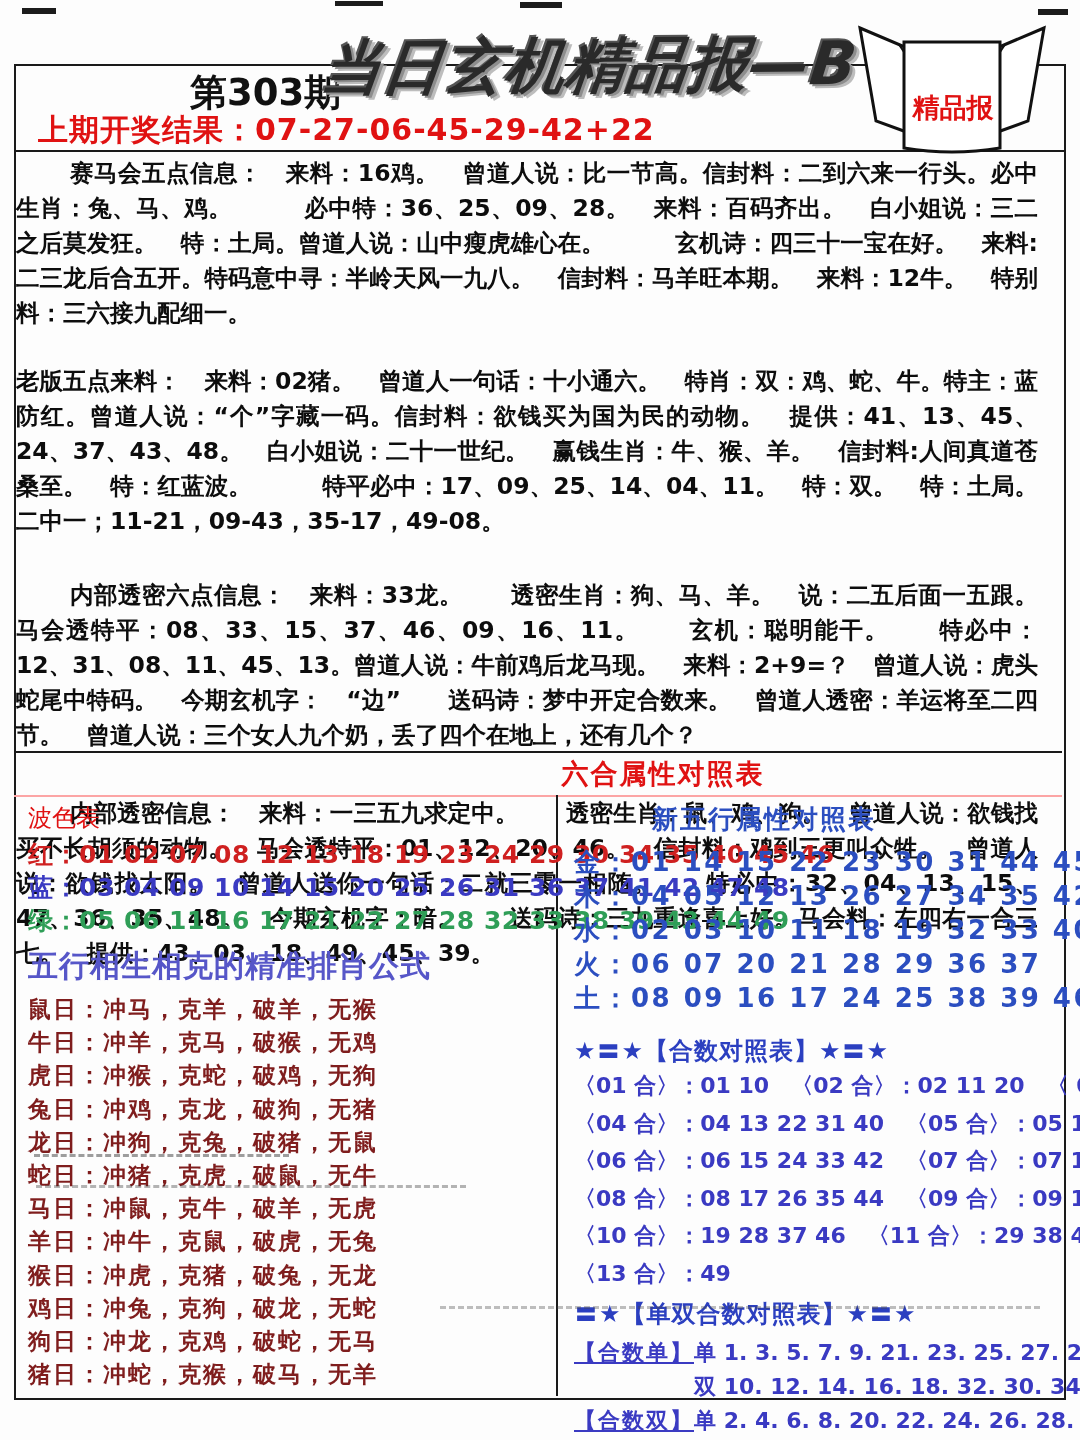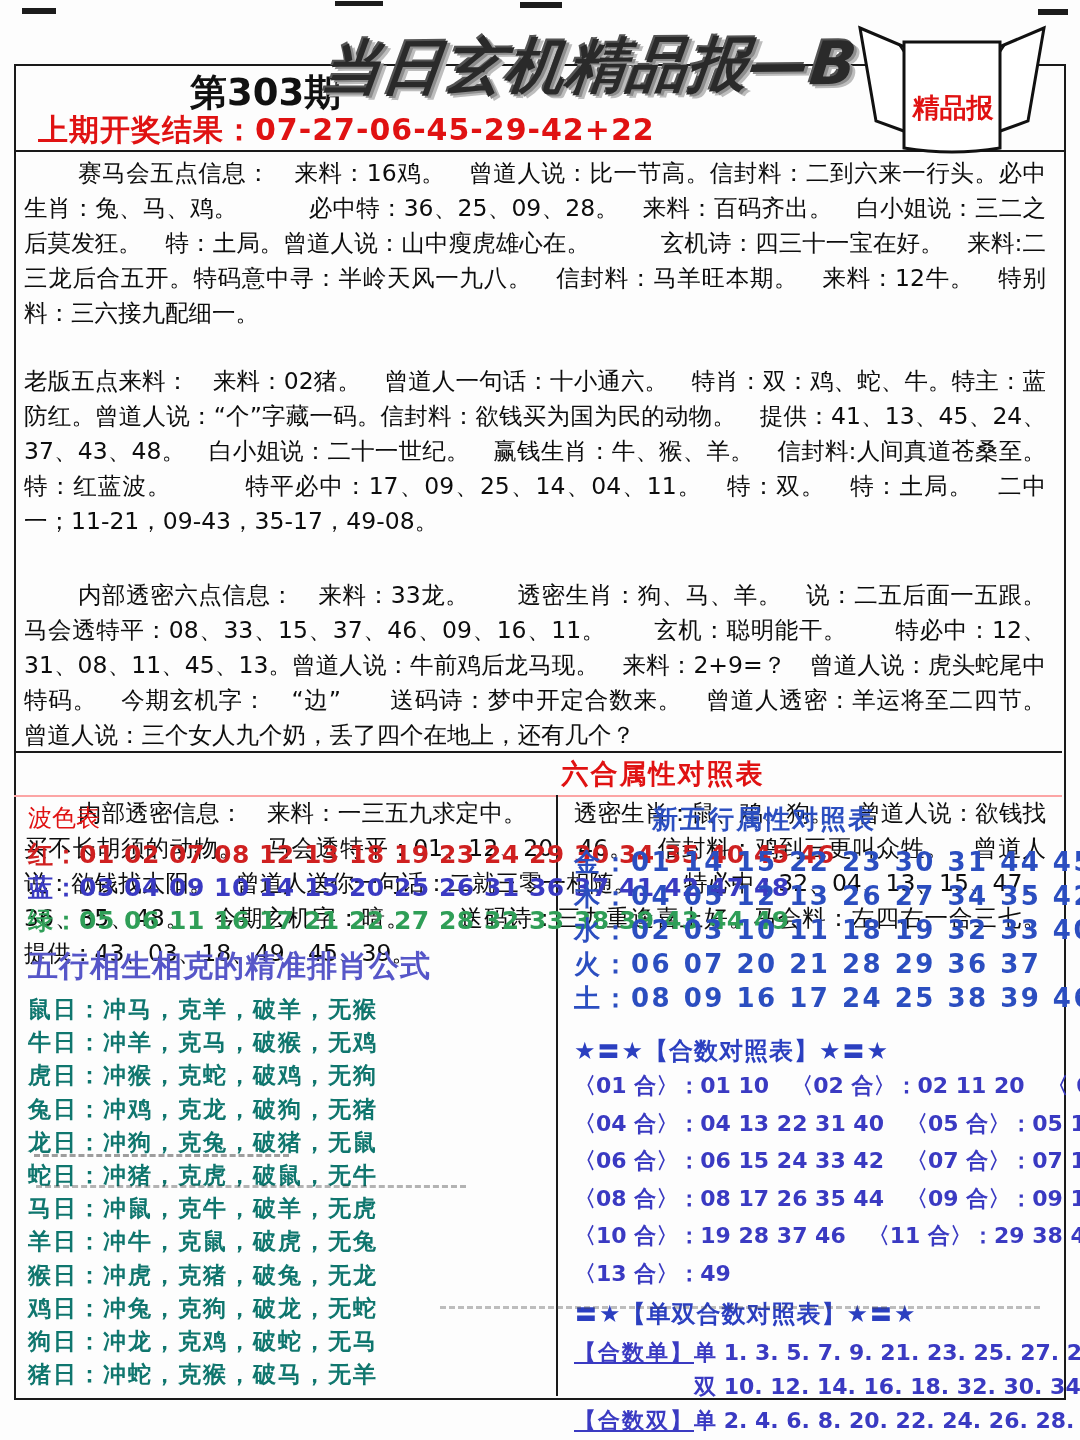--- a/index.html
+++ b/index.html
@@ -14,41 +14,41 @@
             text-shadow:3px 2px 0 #8d8d8d,6px 4px 0 #bdbdbd,-2px -2px 0 #555;white-space:nowrap;}
   .last-result{position:absolute;left:38px;top:110px;font-size:30px;font-weight:bold;color:#e01212;
                letter-spacing:1px;white-space:nowrap;}
   .ribbon{position:absolute;left:852px;top:6px;width:200px;height:152px;}
   .ribbon-label{position:absolute;left:898px;top:90px;width:110px;text-align:center;
                 font-size:27px;font-weight:bold;color:#e01212;}
   
   .frame{position:absolute;left:14px;top:64px;width:1048px;height:1332px;border:2px solid #1a1a1a;}
   .header-rule{position:absolute;left:14px;top:150px;width:1052px;height:2px;background:#1a1a1a;}
   
-  .paras{position:absolute;left:24px;top:156px;width:1022px;font-size:23.5px;font-weight:normal;
+  .paras{position:absolute;left:16px;top:156px;width:1022px;font-size:23.5px;font-weight:bold;
          line-height:35px;color:#0d0d0d;text-align:justify;}
   .paras p{margin:0 0 0 0;}
   .paras p.indent{text-indent:2.3em;}
   .paras p + p{margin-top:33px;}
   .paras p:nth-child(3){margin-top:39px;}
   .paras p:nth-child(4){margin-top:43px;}
   
   .band{position:absolute;left:14px;top:751px;width:1048px;height:42px;border-top:2px solid #1a1a1a;
         border-bottom:2px solid #fca5a5;display:flex;align-items:center;justify-content:center;}
   .band span{font-size:27px;font-weight:bold;color:#e01212;transform:translateX(125px);letter-spacing:2px;}
   .vdivider{position:absolute;left:556px;top:795px;width:2px;height:601px;background:#1a1a1a;}
   
   .leftcol{position:absolute;left:28px;top:802px;width:520px;}
   .wave-title{font-size:24px;font-weight:normal;color:#e01212;margin-bottom:4px;}
   .wave-row{font-size:25px;font-weight:bold;letter-spacing:0.5px;line-height:33px;white-space:nowrap;}
   .wave-red{color:#cf2020;}
   .wave-blue{color:#3a3ac2;}
   .wave-green{color:#2f9e57;}
   .formula-title{font-size:30px;font-weight:bold;color:#5656c8;margin-top:9px;margin-bottom:6px;letter-spacing:1px;}
-  .zodiac-row{font-size:23px;font-weight:bold;color:#0f766e;line-height:33.2px;letter-spacing:2px;white-space:nowrap;}
+  .zodiac-row{font-size:23px;font-weight:bold;color:#7f1d1d;line-height:33.2px;letter-spacing:2px;white-space:nowrap;}
   
   .rightcol{position:absolute;left:574px;top:802px;width:480px;}
   .felem-title{font-size:26px;font-weight:bold;color:#2b4ec0;margin:0 0 8px 78px;letter-spacing:2px;}
   .felem-row{font-size:26px;font-weight:bold;color:#2b4ec0;line-height:34px;letter-spacing:2.5px;white-space:nowrap;}
   .hs-title{font-size:24px;font-weight:bold;color:#2b3fc0;margin-top:20px;letter-spacing:1px;}
   .hs-row{font-size:22px;font-weight:600;color:#3a3ac2;line-height:37.5px;white-space:nowrap;}
   .ds-title{font-size:24px;font-weight:bold;color:#2b3fc0;margin-top:6px;margin-bottom:6px;letter-spacing:1px;}
   .ds-line{font-size:22px;font-weight:bold;color:#3a3ac2;line-height:34px;white-space:nowrap;}
   .ds-line .lbl{letter-spacing:2px;text-decoration:underline;}
   .ds-cont{padding-left:120px;}

